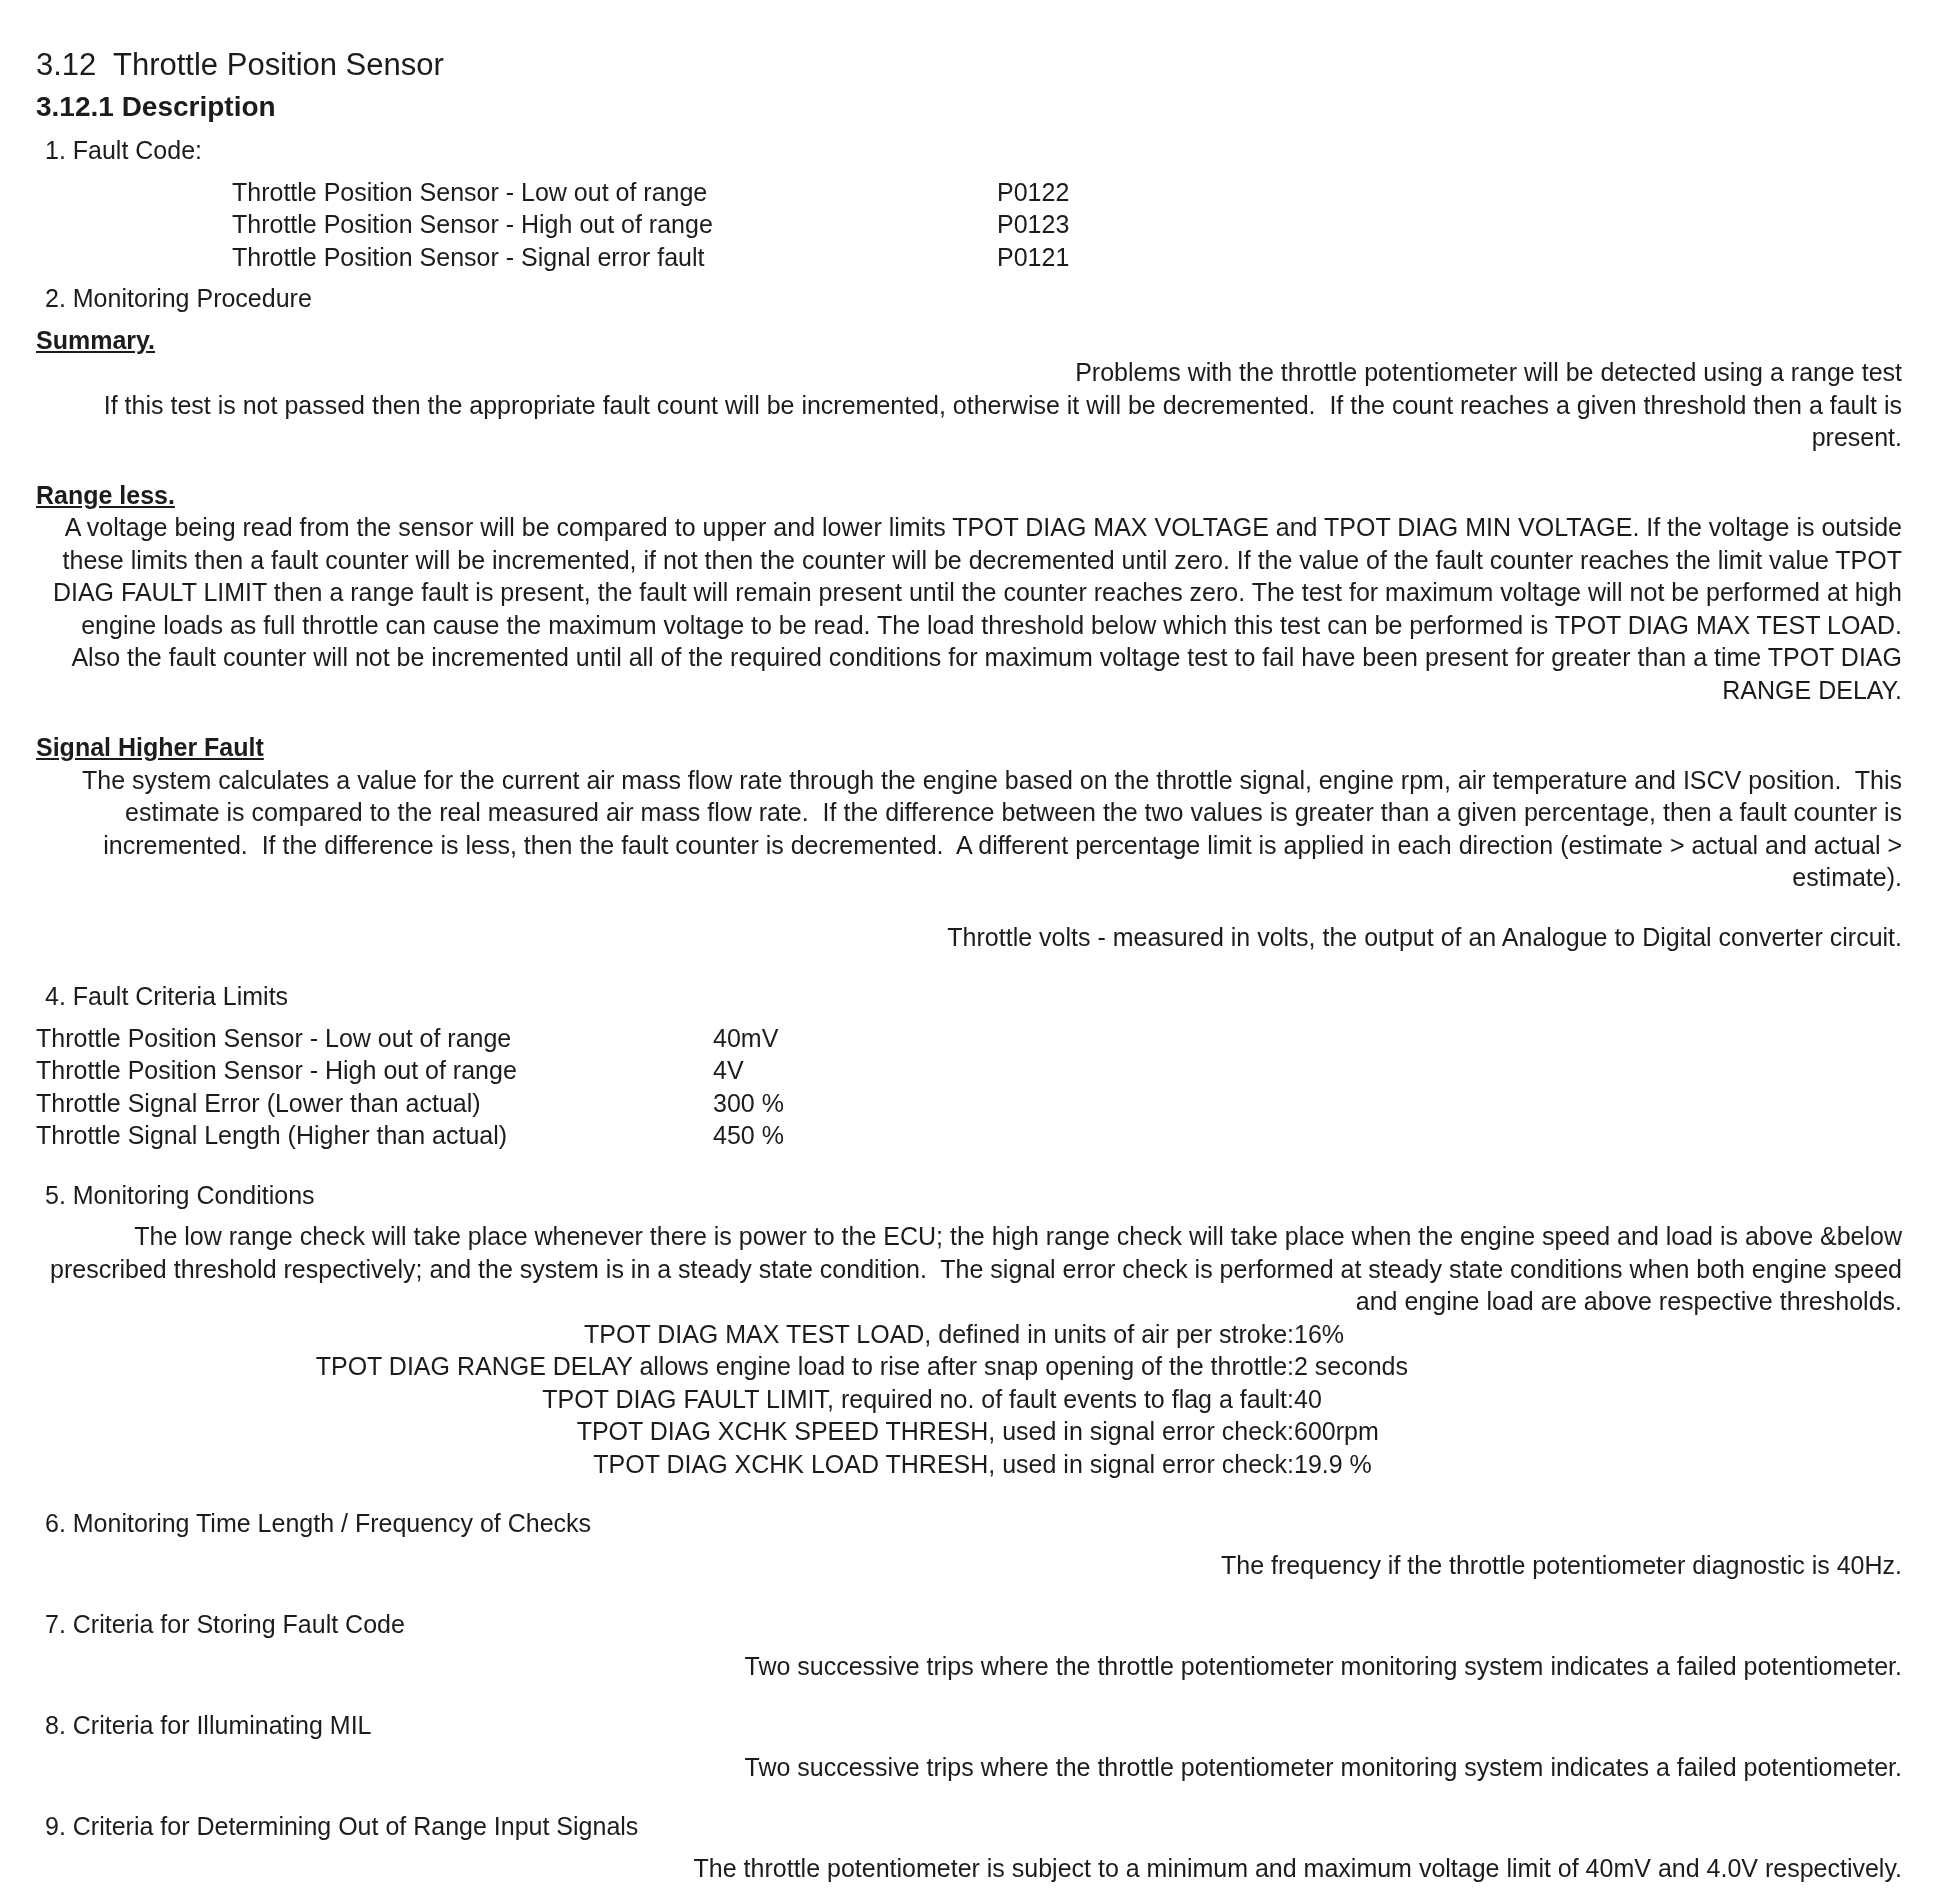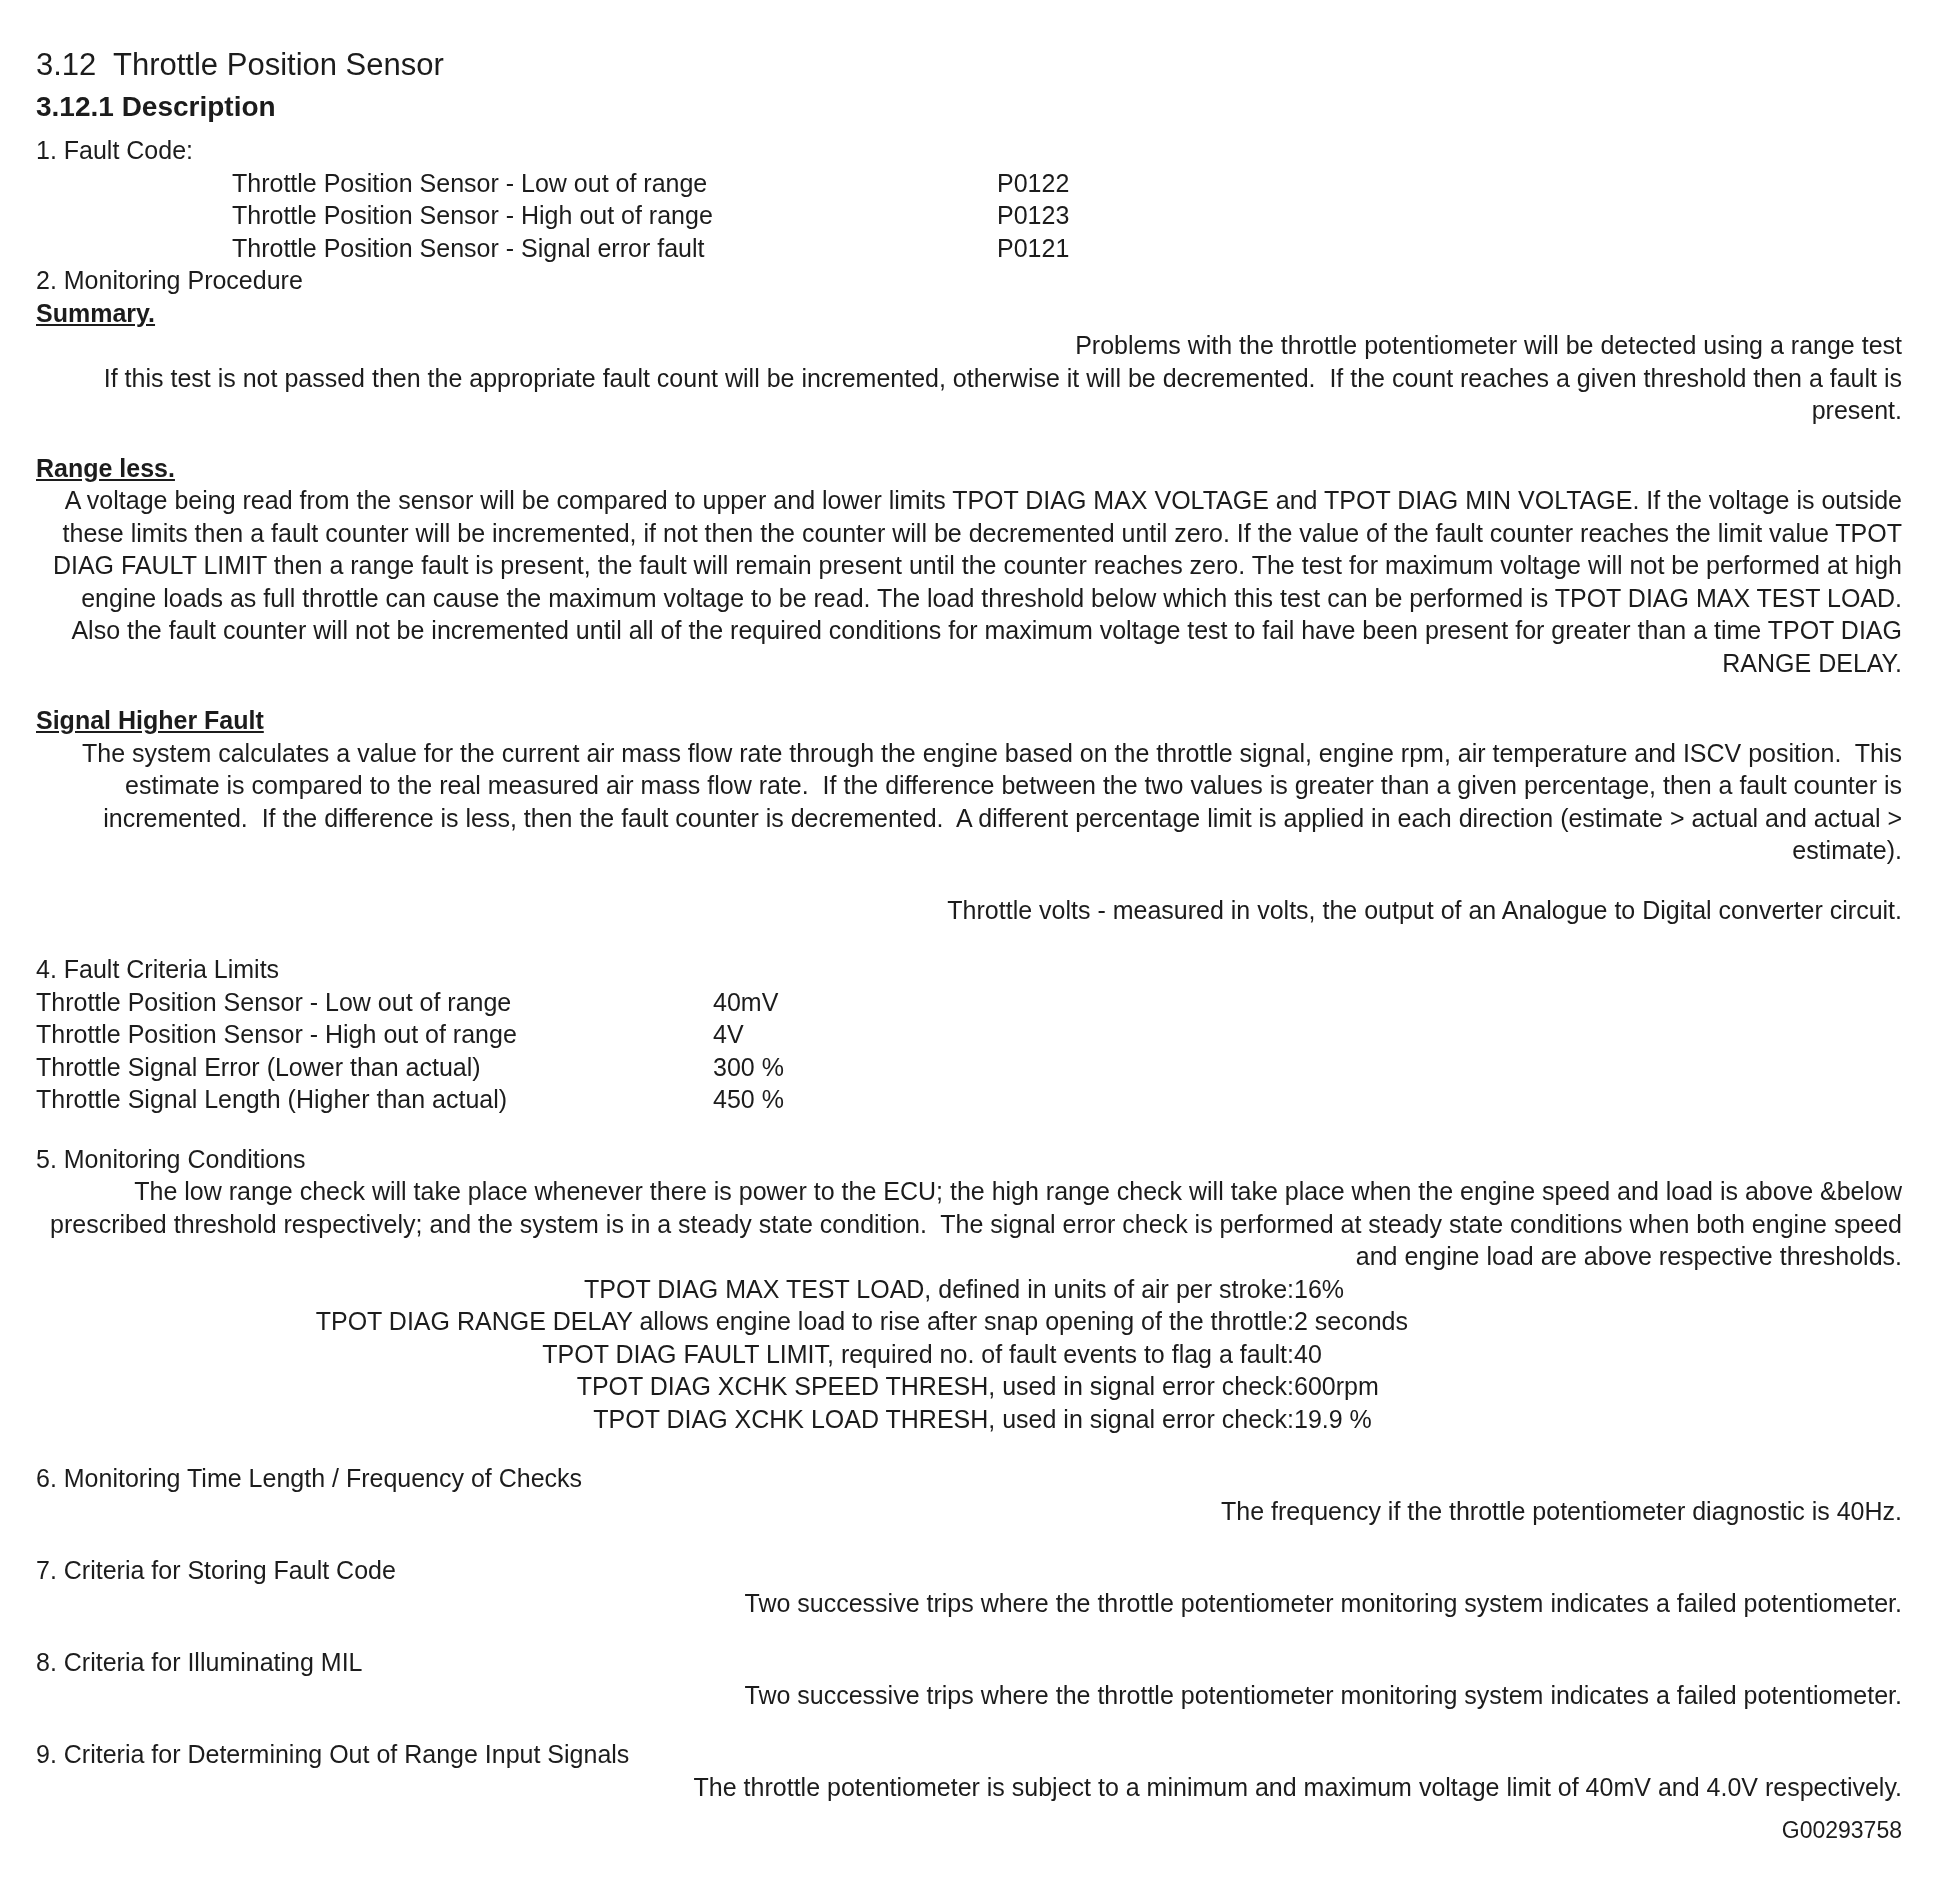--- a/index.html
+++ b/index.html
@@ -25,21 +25,21 @@
   }
   .doc-subtitle {
     font-size: 28px;
     font-weight: bold;
     margin: 0 0 9px 0;
     white-space: pre-wrap;
   }
   .section { margin: 0 0 27px 0; }
   .section.tight { margin-bottom: 0; }
   .sec-heading {
-    margin: 0;
+    margin: 9px;
     white-space: pre-wrap;
   }
   .para {
     margin: 0;
     white-space: pre-wrap;
     text-align: right;
   }
   .subhead {
     font-weight: bold;
     text-decoration: underline;

